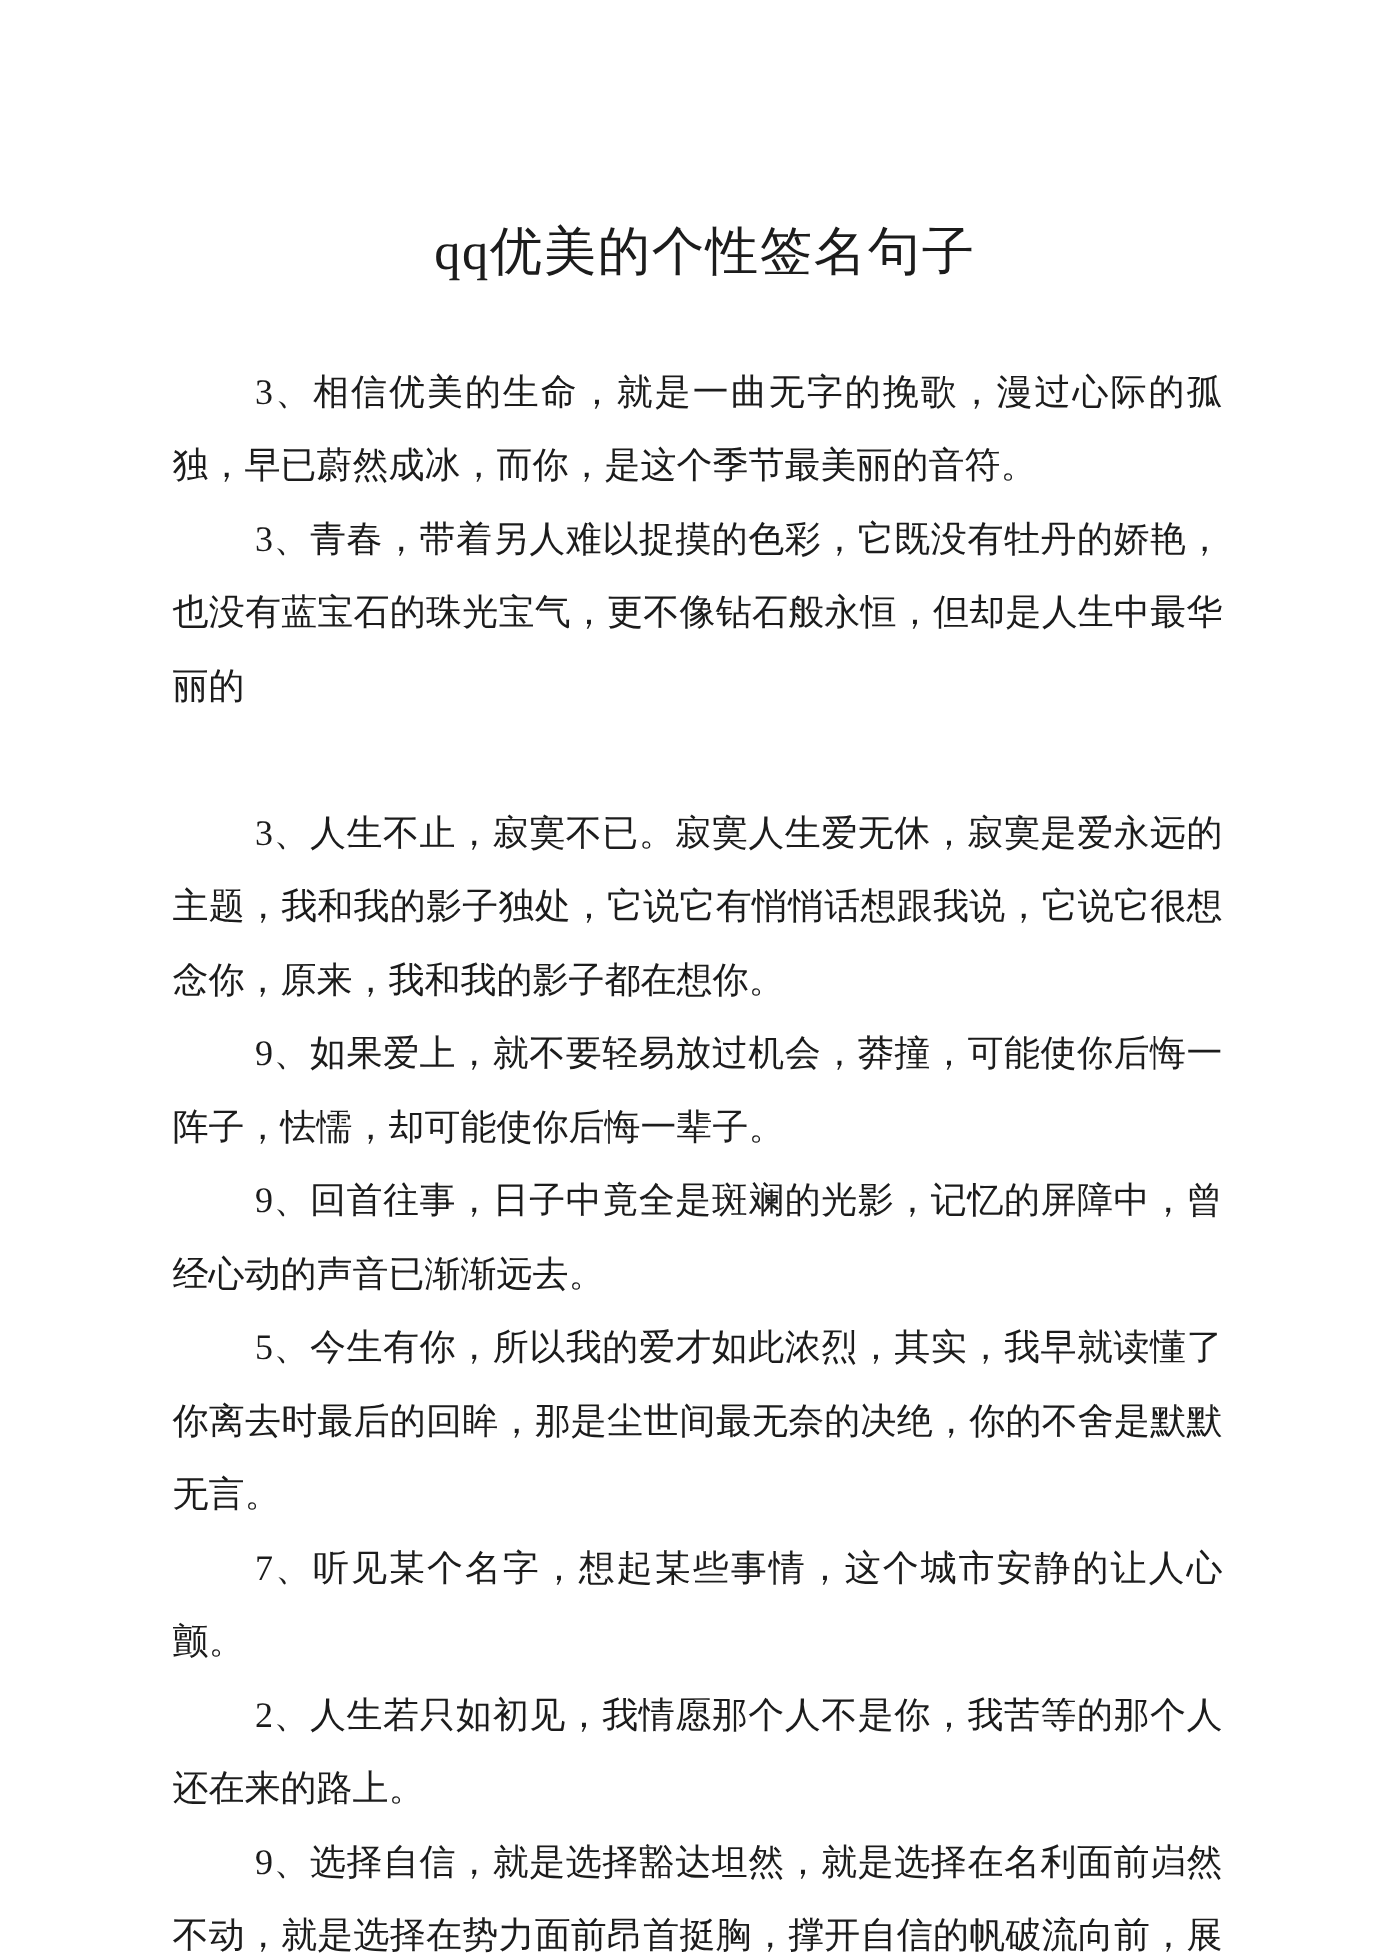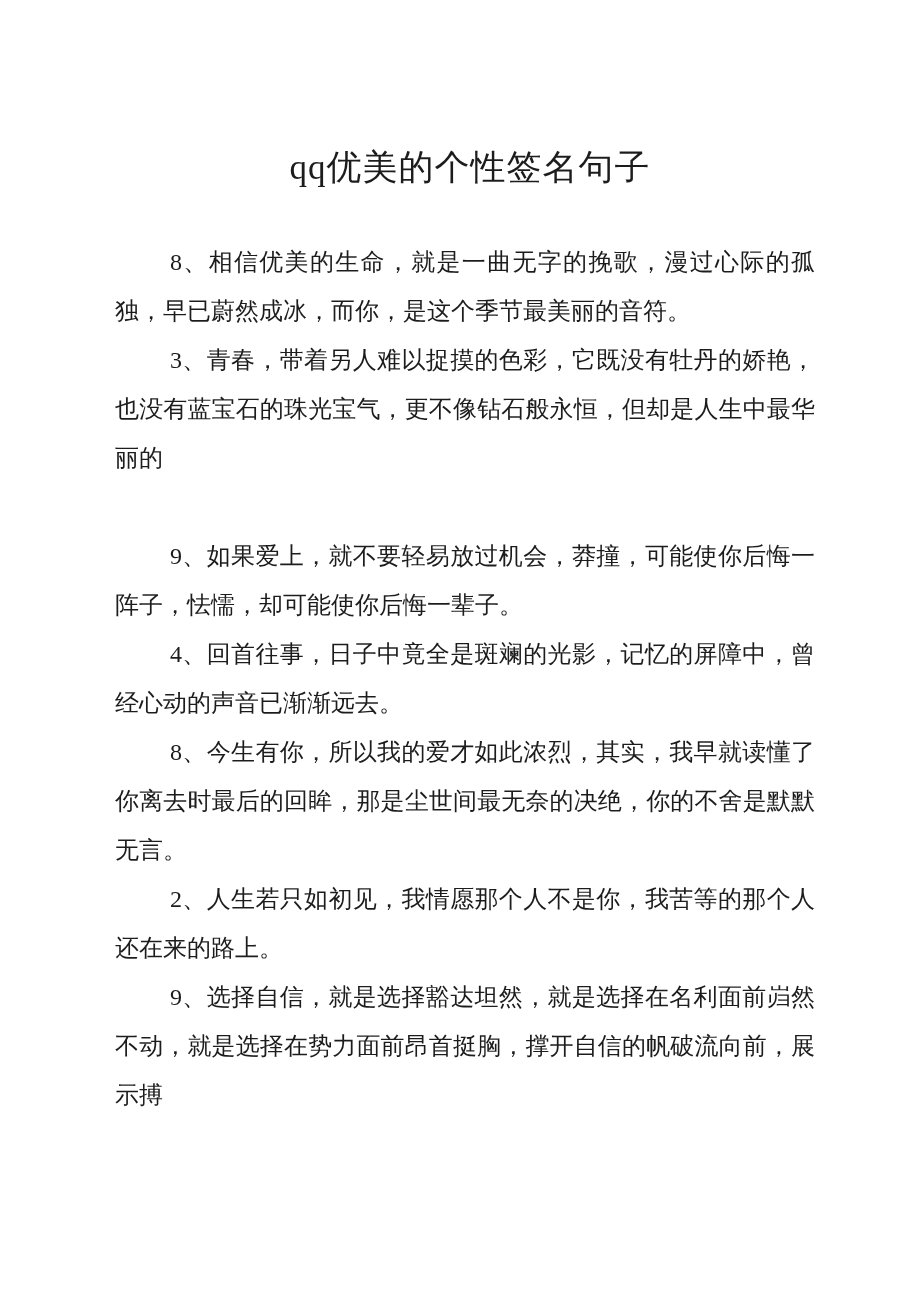--- a/index.html
+++ b/index.html
@@ -33,22 +33,24 @@
     text-indent: 55px;
     min-height: 49px; 
   }
 </style>
 </head>
 <body>
 
 <div class="page">
   <h1 class="doc-title">qq优美的个性签名句子</h1>
   <div class="doc-body">
-      <p>8、相信优美的生命，就是一曲无字的挽歌，漫过心际的孤独，早已蔚然成冰，而你，是这个季节最美丽的音符。</p>
+      <p>3、相信优美的生命，就是一曲无字的挽歌，漫过心际的孤独，早已蔚然成冰，而你，是这个季节最美丽的音符。</p>
       <p>3、青春，带着另人难以捉摸的色彩，它既没有牡丹的娇艳，也没有蓝宝石的珠光宝气，更不像钻石般永恒，但却是人生中最华丽的</p>
       <p></p>
+      <p>3、人生不止，寂寞不已。寂寞人生爱无休，寂寞是爱永远的主题，我和我的影子独处，它说它有悄悄话想跟我说，它说它很想念你，原来，我和我的影子都在想你。</p>
       <p>9、如果爱上，就不要轻易放过机会，莽撞，可能使你后悔一阵子，怯懦，却可能使你后悔一辈子。</p>
-      <p>4、回首往事，日子中竟全是斑斓的光影，记忆的屏障中，曾经心动的声音已渐渐远去。</p>
-      <p>8、今生有你，所以我的爱才如此浓烈，其实，我早就读懂了你离去时最后的回眸，那是尘世间最无奈的决绝，你的不舍是默默无言。</p>
+      <p>9、回首往事，日子中竟全是斑斓的光影，记忆的屏障中，曾经心动的声音已渐渐远去。</p>
+      <p>5、今生有你，所以我的爱才如此浓烈，其实，我早就读懂了你离去时最后的回眸，那是尘世间最无奈的决绝，你的不舍是默默无言。</p>
+      <p>7、听见某个名字，想起某些事情，这个城市安静的让人心颤。</p>
       <p>2、人生若只如初见，我情愿那个人不是你，我苦等的那个人还在来的路上。</p>
       <p>9、选择自信，就是选择豁达坦然，就是选择在名利面前岿然不动，就是选择在势力面前昂首挺胸，撑开自信的帆破流向前，展示搏</p>
     </div>
 </div>
 
 </body></html>

